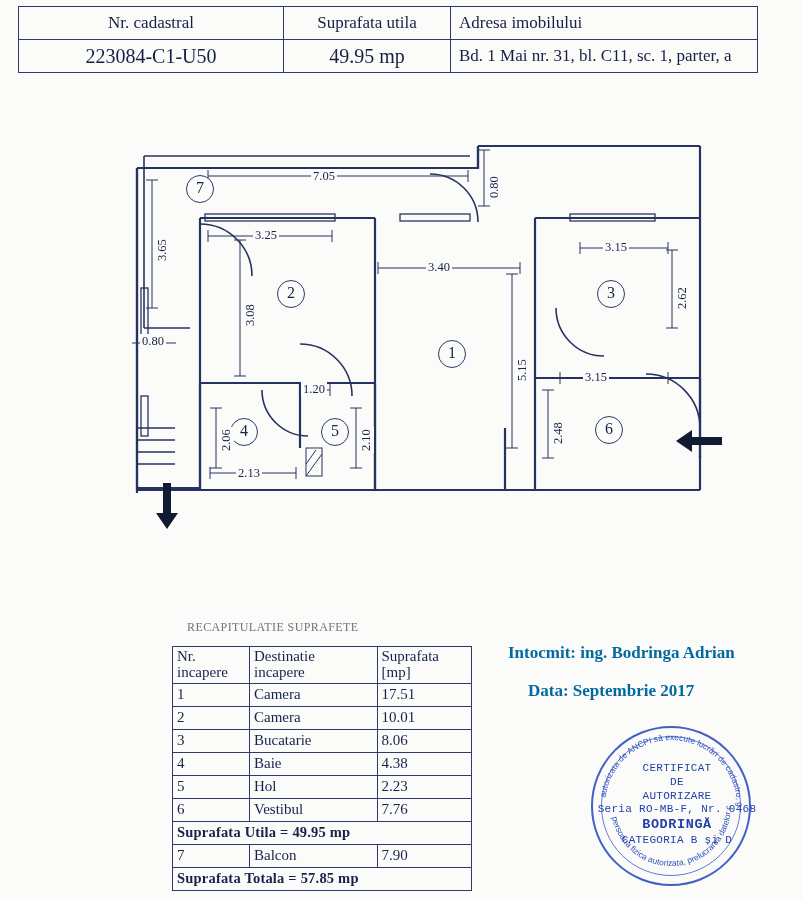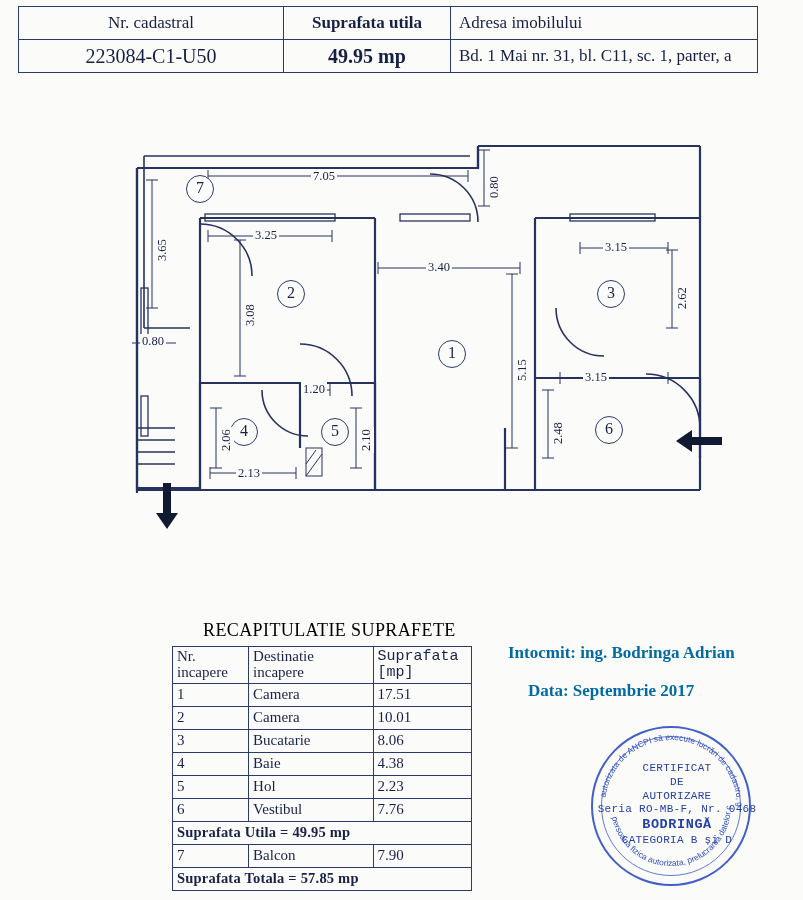--- a/index.html
+++ b/index.html
@@ -31,21 +31,21 @@
     font-size: 17px;
     color: #162043;
   }
   .hdr td {
     border: 1.6px solid #2b3a6b;
     padding: 3px 8px;
     vertical-align: middle;
     height: 26px;
   }
   .c-cad { width: 248px; text-align: center; }
-  .c-sup { width: 150px; text-align: center; font-weight: bold; }
+  .c-sup { width: 150px; text-align: center; }
   .c-adr { text-align: left; }
   .hdr .big { font-size: 20px; }
   .pad-l { padding-left: 12px; }
   .uat-row { position: relative; }
   .uat-right {
     position: absolute;
     right: 24px;
     top: 3px;
   }
 
@@ -79,46 +79,46 @@
     white-space: nowrap;
   }
   .dimlbl.vert {
     transform: rotate(-90deg);
     transform-origin: left top;
   }
 
   
   #recap-title {
     position: absolute;
-    left: 203px;
+    left: 187px;
     top: 620px;
-    font-size: 18px;
+    font-size: 12px;
     letter-spacing: 0.4px;
-    color: #000000;
+    color: #737373;
   }
   .recap {
     position: absolute;
     left: 172px;
     top: 646px;
     width: 300px;
     border-collapse: collapse;
     font-size: 15px;
     color: #16224a;
   }
   .recap td, .recap th {
     border: 1.5px solid #2b3a6b;
     padding: 1px 4px;
     height: 20px;
     font-weight: normal;
     text-align: left;
   }
   .recap th { line-height: 1.05; padding: 2px 4px; }
   .col-nr { width: 72px; }
   .col-dest { width: 132px; }
-  .col-sup { width: 92px; font-family: Liberation Mono, monospace; }
+  .col-sup { width: 92px; }
   .recap .total {
     font-weight: bold;
     font-size: 14.5px;
     letter-spacing: 0.2px;
   }
 
   #author {
     position: absolute;
     left: 508px;
     top: 640px;

